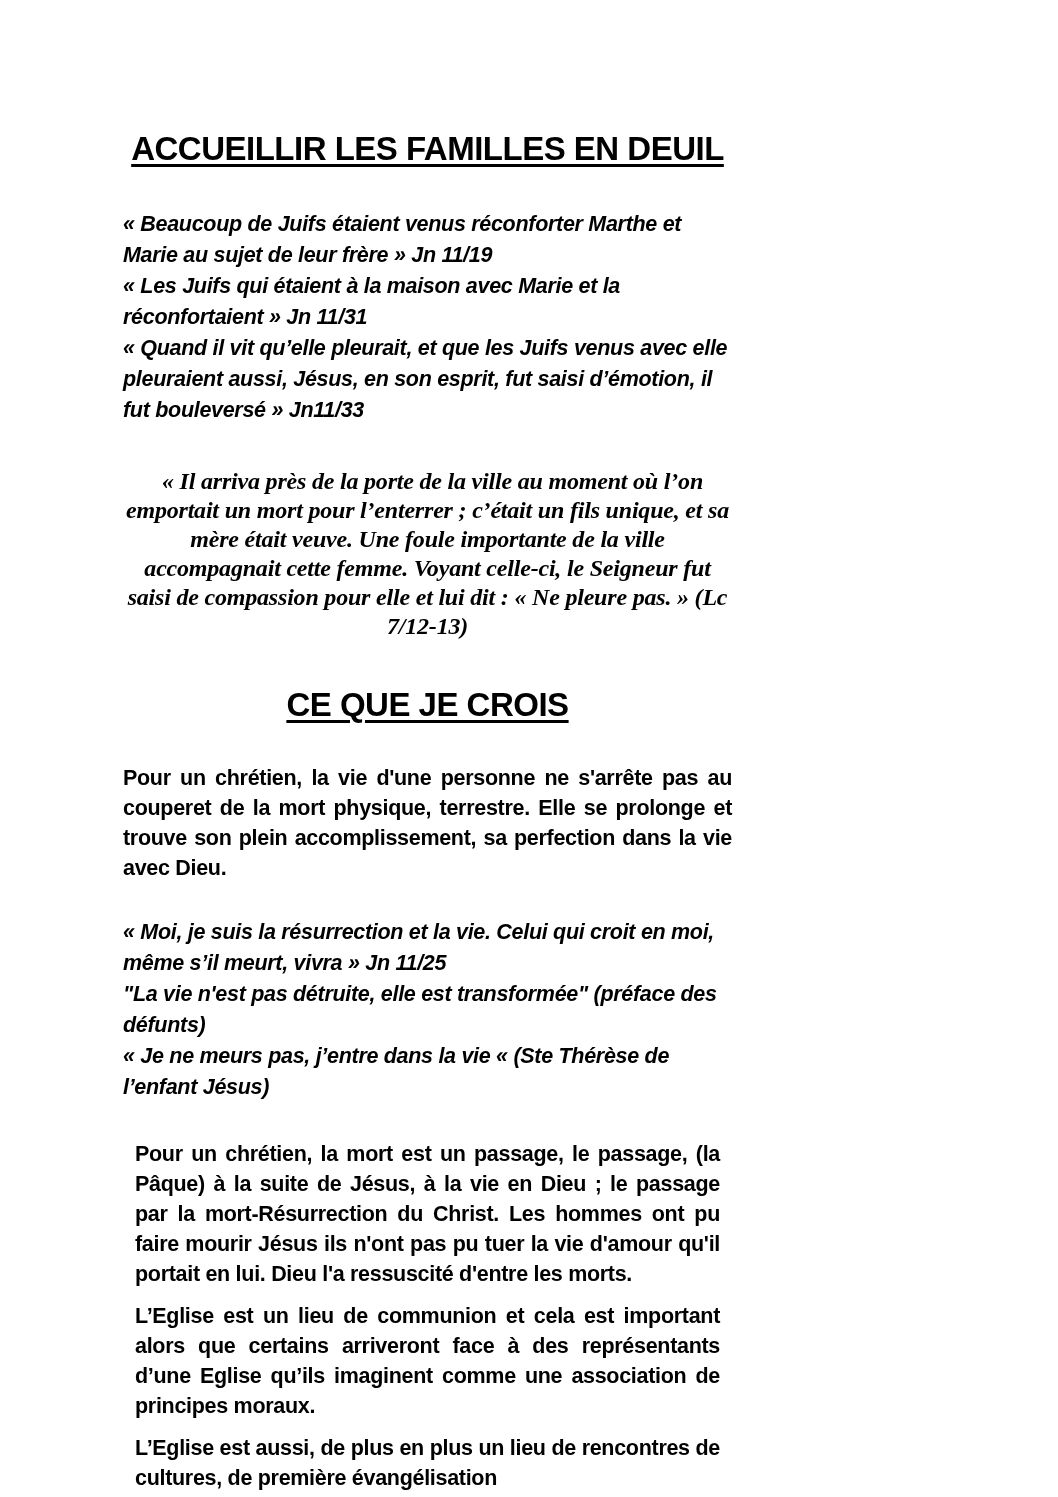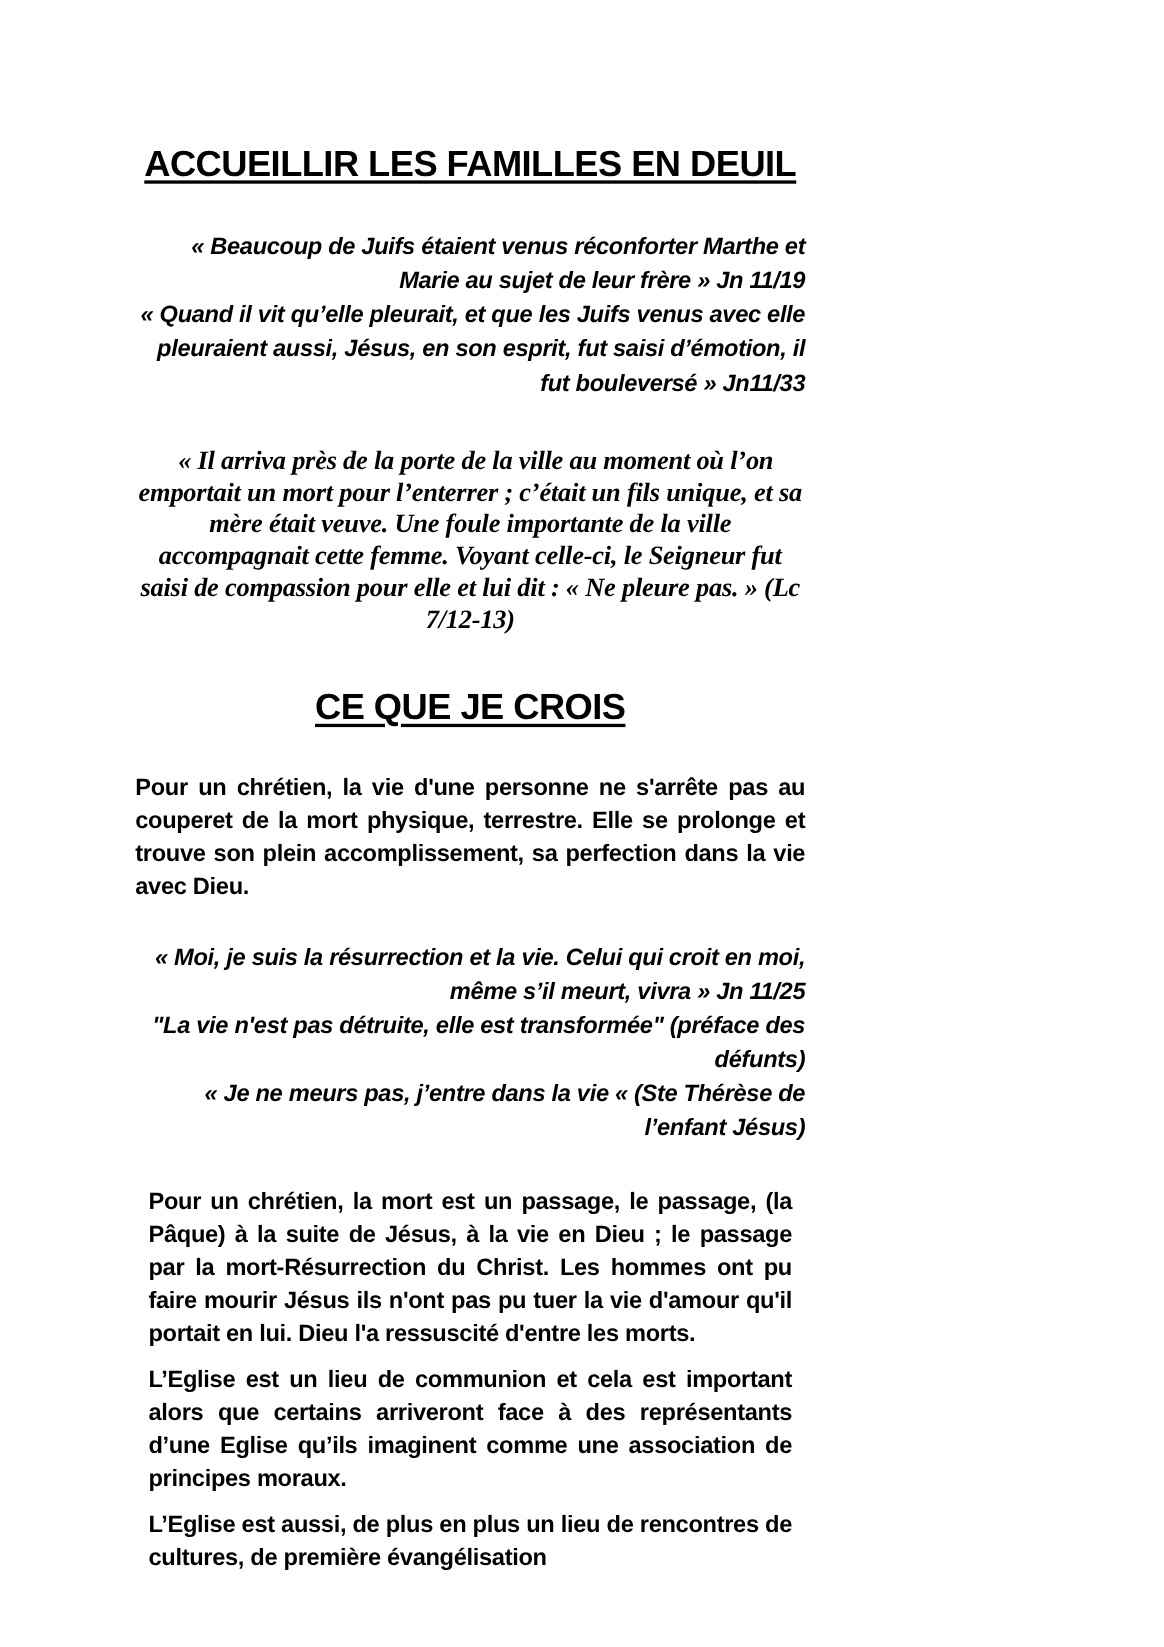--- a/index.html
+++ b/index.html
@@ -36,21 +36,21 @@
   h1.doc-title { margin-bottom: 42px; }
   h2.section-heading { margin-top: 46px; margin-bottom: 40px; text-align: center; }
 
   .quote-block p {
     font-family: "Liberation Sans", sans-serif;
     font-weight: 700;
     font-style: italic;
     font-size: 21.5px;
     line-height: 31px;
     letter-spacing: -0.3px;
-    text-align: right;
+    text-align: left;
     margin: 0;
   }
   .serif-quote {
     font-family: "Liberation Serif", serif;
     font-weight: 700;
     font-style: italic;
     font-size: 24px;
     line-height: 29px;
     text-align: center;
     text-indent: 10px;
@@ -72,20 +72,21 @@
 </style>
 </head>
 <body>
 
 <div class="page">
 
   <h1 class="doc-title">ACCUEILLIR LES FAMILLES EN DEUIL</h1>
 
   <div class="quote-block">
     <p>« Beaucoup de Juifs étaient venus réconforter Marthe et Marie au sujet de leur frère » Jn 11/19</p>
+    <p>« Les Juifs qui étaient à la maison avec Marie et la réconfortaient » Jn 11/31</p>
     <p>« Quand il vit qu’elle pleurait, et que les Juifs venus avec elle pleuraient aussi, Jésus, en son esprit, fut saisi d’émotion, il fut bouleversé » Jn11/33</p>
   </div>
 
   <p class="serif-quote">« Il arriva près de la porte de la ville au moment où l’on emportait un mort pour l’enterrer ; c’était un fils unique, et sa mère était veuve. Une foule importante de la ville accompagnait cette femme. Voyant celle-ci, le Seigneur fut saisi de compassion pour elle et lui dit : « Ne pleure pas. » (Lc 7/12-13)</p>
 
   <h2 class="section-heading">CE QUE JE CROIS</h2>
 
   <p class="body-par belief-par">Pour un chrétien, la vie d'une personne ne s'arrête pas au couperet de la mort physique, terrestre. Elle se prolonge et trouve son plein accomplissement, sa perfection dans la vie avec Dieu.</p>
 
   <div class="quote-block belief-quotes">

